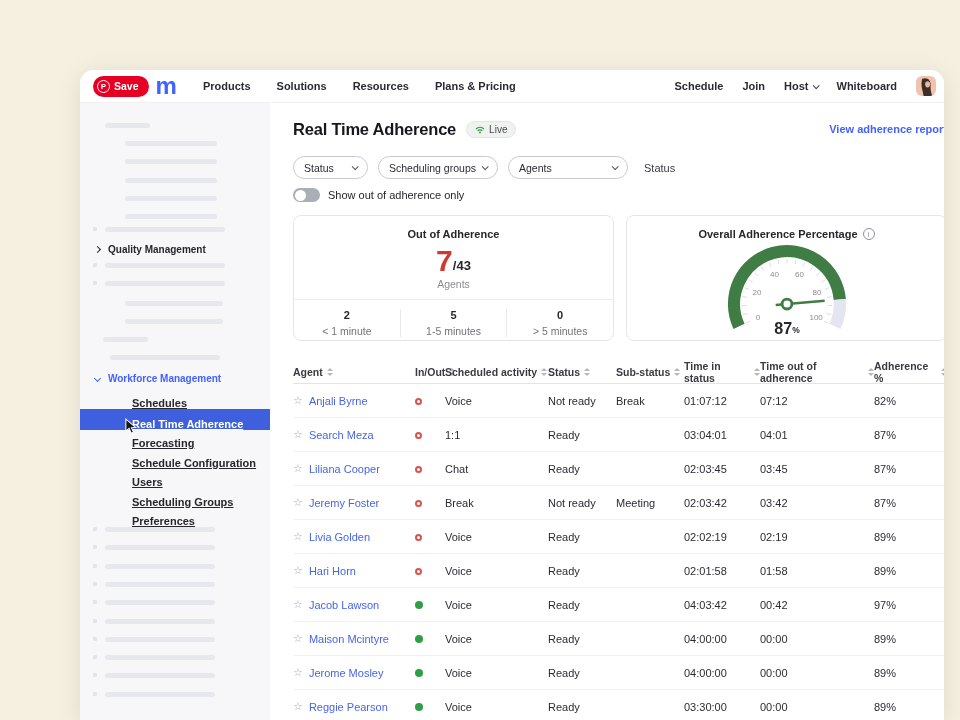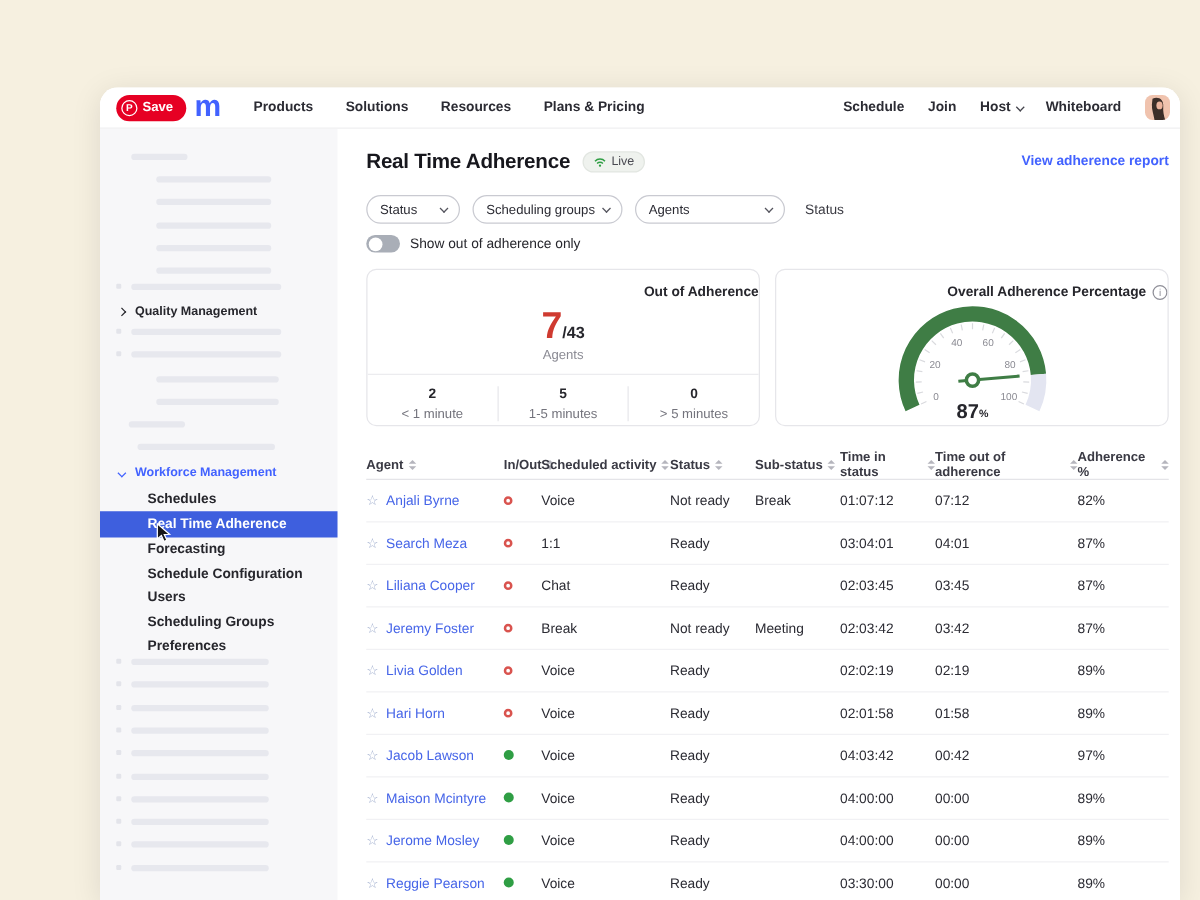--- a/index.html
+++ b/index.html
@@ -35,22 +35,22 @@
   .sk-tick { position:absolute; width:4px; height:4px; border-radius:1px; background:#e3e4ea; }
   .side-row { position:absolute; left:0; width:100%; height:19px; display:flex; align-items:center; cursor:pointer; }
   .side-row .lbl { font-size:10px; font-weight:700; color:#26262c; }
   .side-row.blue .lbl { color:#4262ff; }
   .chev-r { width:5px; height:5px; border-right:1.6px solid #26262c; border-bottom:1.6px solid #26262c;
             transform:rotate(-45deg); position:absolute; left:15px; }
   .chev-d { width:5px; height:5px; border-right:1.6px solid #4262ff; border-bottom:1.6px solid #4262ff;
             transform:rotate(45deg); position:absolute; left:15px; }
   .side-row .lbl { margin-left:28px; }
   .wm-items { position:absolute; left:0; top:286px; width:100%; }
-  .side-item { height:19.5px; display:flex; align-items:center; padding-left:38px;
-               font-size:11px; font-weight:600; color:#26262c; cursor:pointer; position:relative; }
+  .side-item { height:19.5px; display:flex; align-items:flex-end; padding-left:52px;
+               font-size:11px; font-weight:600; color:#26262c; cursor:pointer; position:relative;text-decoration:underline; }
   .side-item.selected { background:#3e5fde; color:#fff; height:21px; }
   .cursor-arrow { position:absolute; left:44px; top:9px; z-index:5; }
 
   
   .page-header { margin-top:15px; height:22px; display:flex; align-items:center; }
   .page-title { font-size:16.5px; font-weight:bold; color:#17171d; letter-spacing:-.2px; }
   .live-badge { margin-left:10px; display:flex; align-items:center; gap:4px; height:17px; padding:0 8px;
                 background:#eff2ee; border:1px solid #e2e6e1; border-radius:9px; font-size:10px; color:#4a4a52; }
   .report-link { margin-left:auto; font-size:11px; font-weight:600; color:#4262ff; cursor:pointer; }
 
@@ -67,21 +67,21 @@
   .dd-status { width:75px; } .dd-groups { width:120px; } .dd-agents { width:120px; }
   .clear-btn { margin-left:6px; font-size:11px; color:#3a3a42; cursor:pointer; }
   .toggle-row { margin-top:9px; display:flex; align-items:center; gap:8px; height:14px; }
   .toggle { width:27px; height:14px; border-radius:7px; background:#a9aeb7; position:relative; cursor:pointer; }
   .toggle .knob { position:absolute; left:1.5px; top:1.5px; width:11px; height:11px; border-radius:50%; background:#fff; }
   .toggle-label { font-size:11px; color:#26262c; }
 
   
   .cards { margin-top:13px; display:flex; gap:12px; }
   .card { flex:1 1 0; height:126px; border:1px solid #e6e6ea; border-radius:8px; background:#fff; overflow:hidden; }
-  .card-title-row { display:flex; align-items:center; justify-content:flex-end; gap:5px; margin-top:12px; }
+  .card-title-row { display:flex; align-items:center; justify-content:center; gap:5px; margin-top:12px; }
   .card-title { font-size:11px; font-weight:700; color:#26262c; text-align:center; }
   .big-num-row { display:flex; justify-content:center; align-items:flex-end; margin-top:2px; height:34px; }
   .big-num { font-size:30px; font-weight:bold; color:#cf3a30; line-height:30px; }
   .big-denom { font-size:13px; font-weight:bold; color:#26262c; padding-bottom:3px; }
   .unit-label { text-align:center; font-size:10.5px; color:#8b8b94; margin-top:2px; }
   .card-divider { border-top:1px solid #ececef; margin-top:9px; }
   .stats-row { display:flex; margin-top:9px; }
   .stat { flex:1; text-align:center; }
   .stat + .stat { border-left:1px solid #e8e8ec; }
   .stat-val { font-size:11px; font-weight:bold; color:#26262c; }
@@ -93,21 +93,21 @@
   
   .table { margin-top:19px; }
   .t-head { display:flex; align-items:center; height:24px; border-bottom:1px solid #e4e4e8; }
   .th { font-size:10.5px; font-weight:700; color:#3a3a44; display:flex; align-items:center; cursor:pointer; }
   .sort { display:inline-flex; flex-direction:column; gap:2px; margin-left:4px; }
   .sort i { width:0; height:0; border-left:3px solid transparent; border-right:3px solid transparent; }
   .sort .up { border-bottom:3.5px solid #b5b5bd; }
   .sort .dn { border-top:3.5px solid #b5b5bd; }
   .t-row { display:flex; align-items:center; height:34px; border-bottom:1px solid #f1f1f4; }
   .td { font-size:11px; color:#2b2b33; }
-  .col0{width:110px;} .col1{width:30px;} .col2{width:103px;} .col3{width:68px;}
+  .col0{width:110px;} .col1{width:30px;margin-left:12px;} .col2{width:103px;} .col3{width:68px;}
   .col4{width:68px;} .col5{width:76px;} .col6{width:114px;} .col7{width:73px;}
   .agent-link { color:#4665e8; cursor:pointer; display:flex; align-items:center; gap:6px; }
   .star { color:#a3b0cf; font-size:11px; }
   .dot-out { width:7px; height:7px; border:2px solid #d9534e; border-radius:50%; }
   .dot-in { width:8px; height:8px; background:#2f9e44; border-radius:50%; }
 </style>
 </head>
 <body>
 
 <div class="stage">

